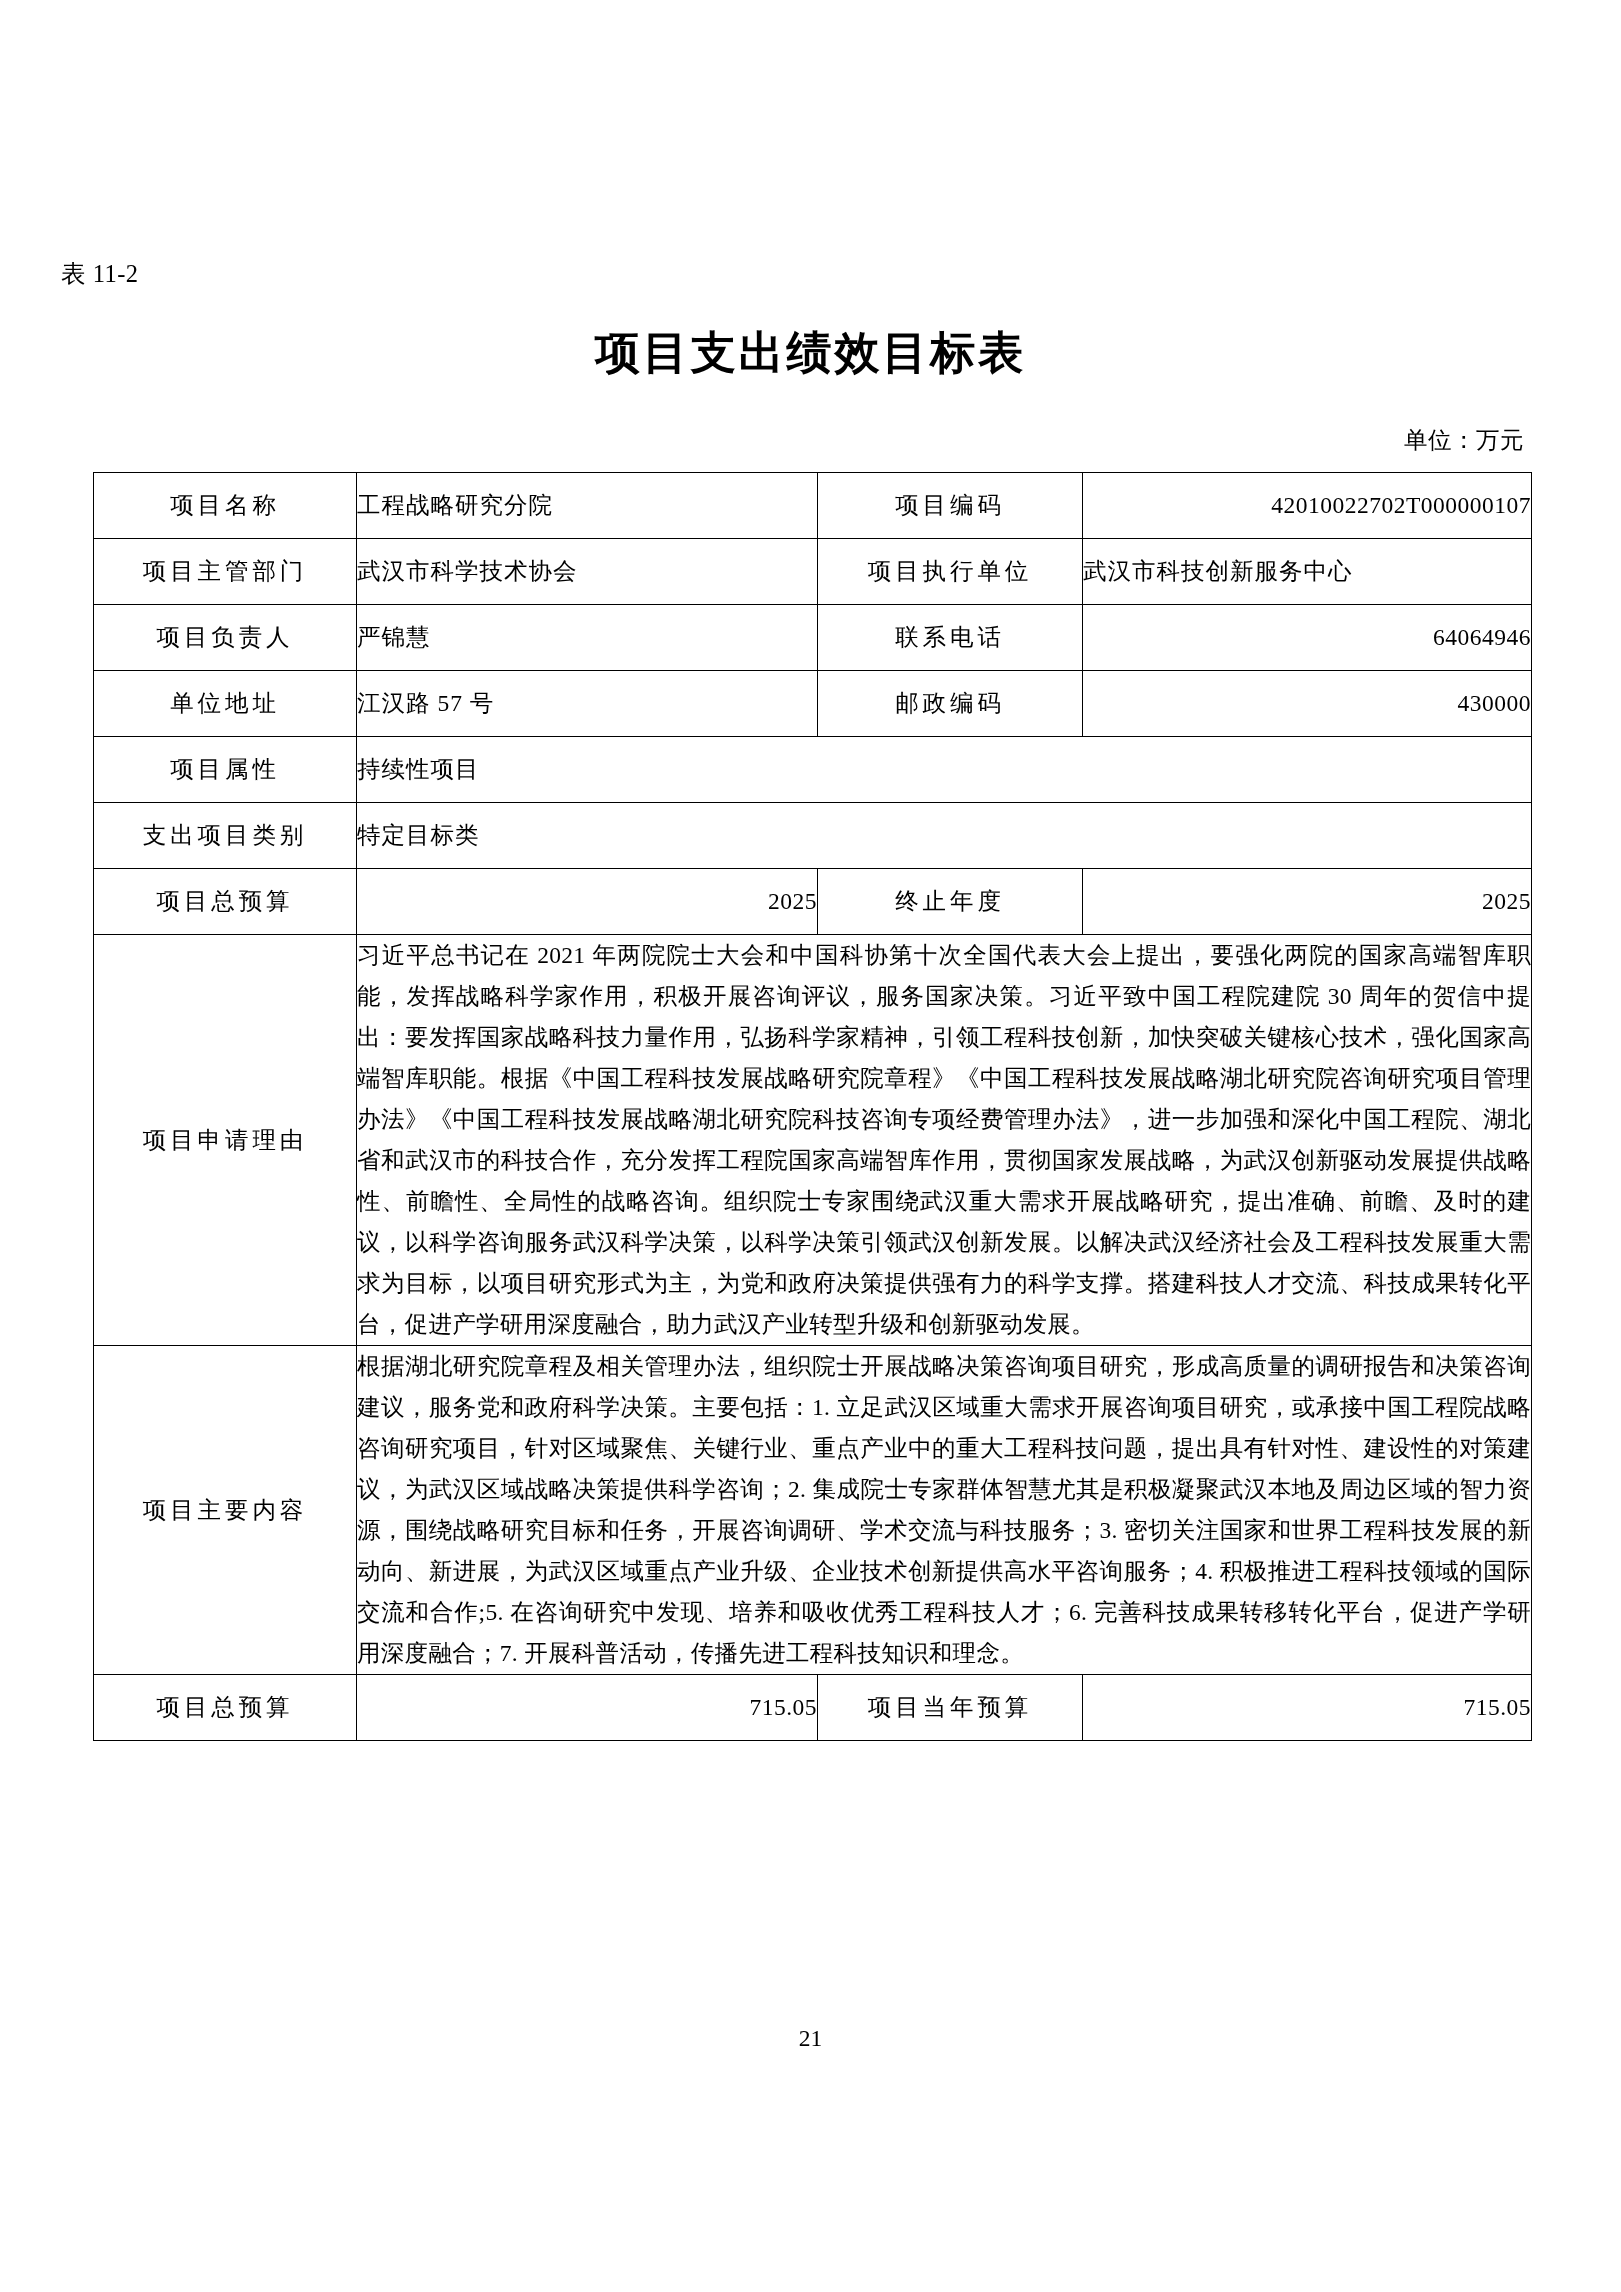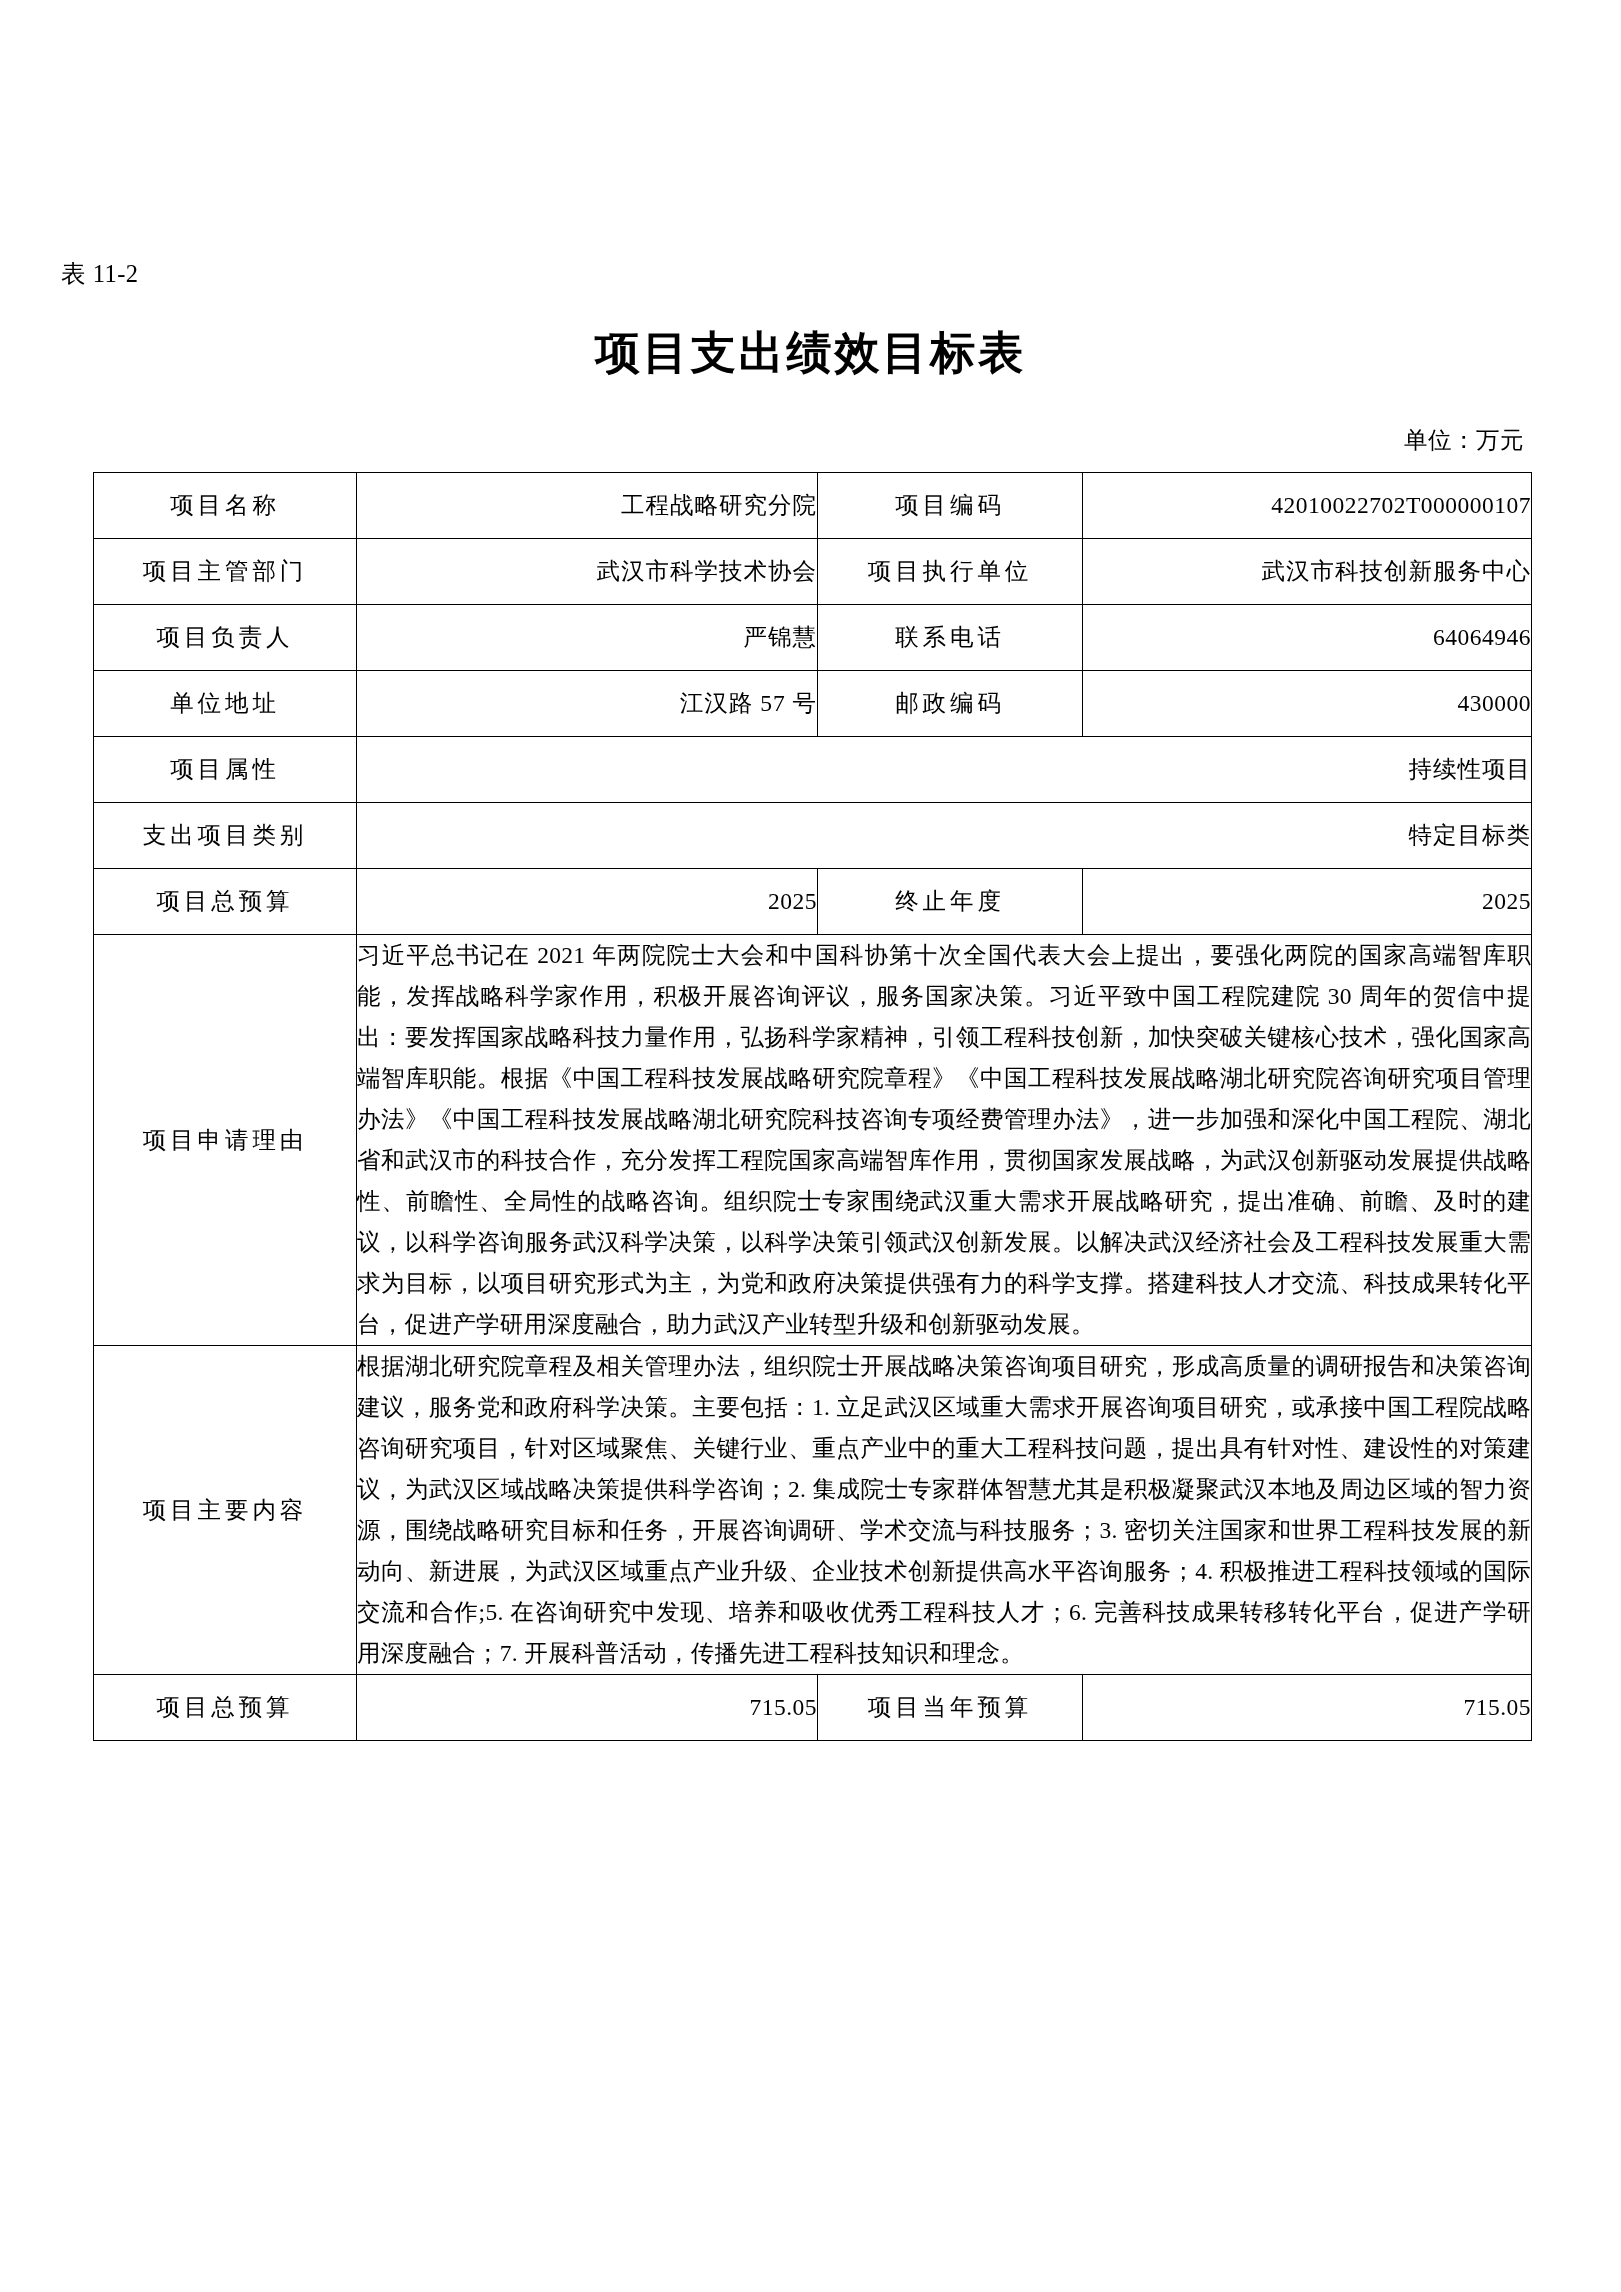--- a/index.html
+++ b/index.html
@@ -56,21 +56,21 @@
     font-size: 23.5px;
     padding: 0;
     vertical-align: middle;
   }
   .cell-label {
     text-align: center;
     height: 65px;
     letter-spacing: 3.9px;
   }
   .cell-value {
-    text-align: right;
+    text-align: left;
     height: 65px;
     letter-spacing: 1px;
     margin-left: 40px;
   }
   .cell-value-mono {
     text-align: right;
     height: 65px;
     letter-spacing: 0.5px;
   }
   .label-vcenter {
@@ -166,14 +166,15 @@
       </tr>
       <tr>
         <td class="cell-label">项目总预算</td>
         <td class="cell-value-mono">715.05</td>
         <td class="cell-label">项目当年预算</td>
         <td class="cell-value-mono">715.05</td>
       </tr>
     </tbody>
   </table>
 
+  <div class="page-number">21</div>
 </div>
 
 
 </body></html>

